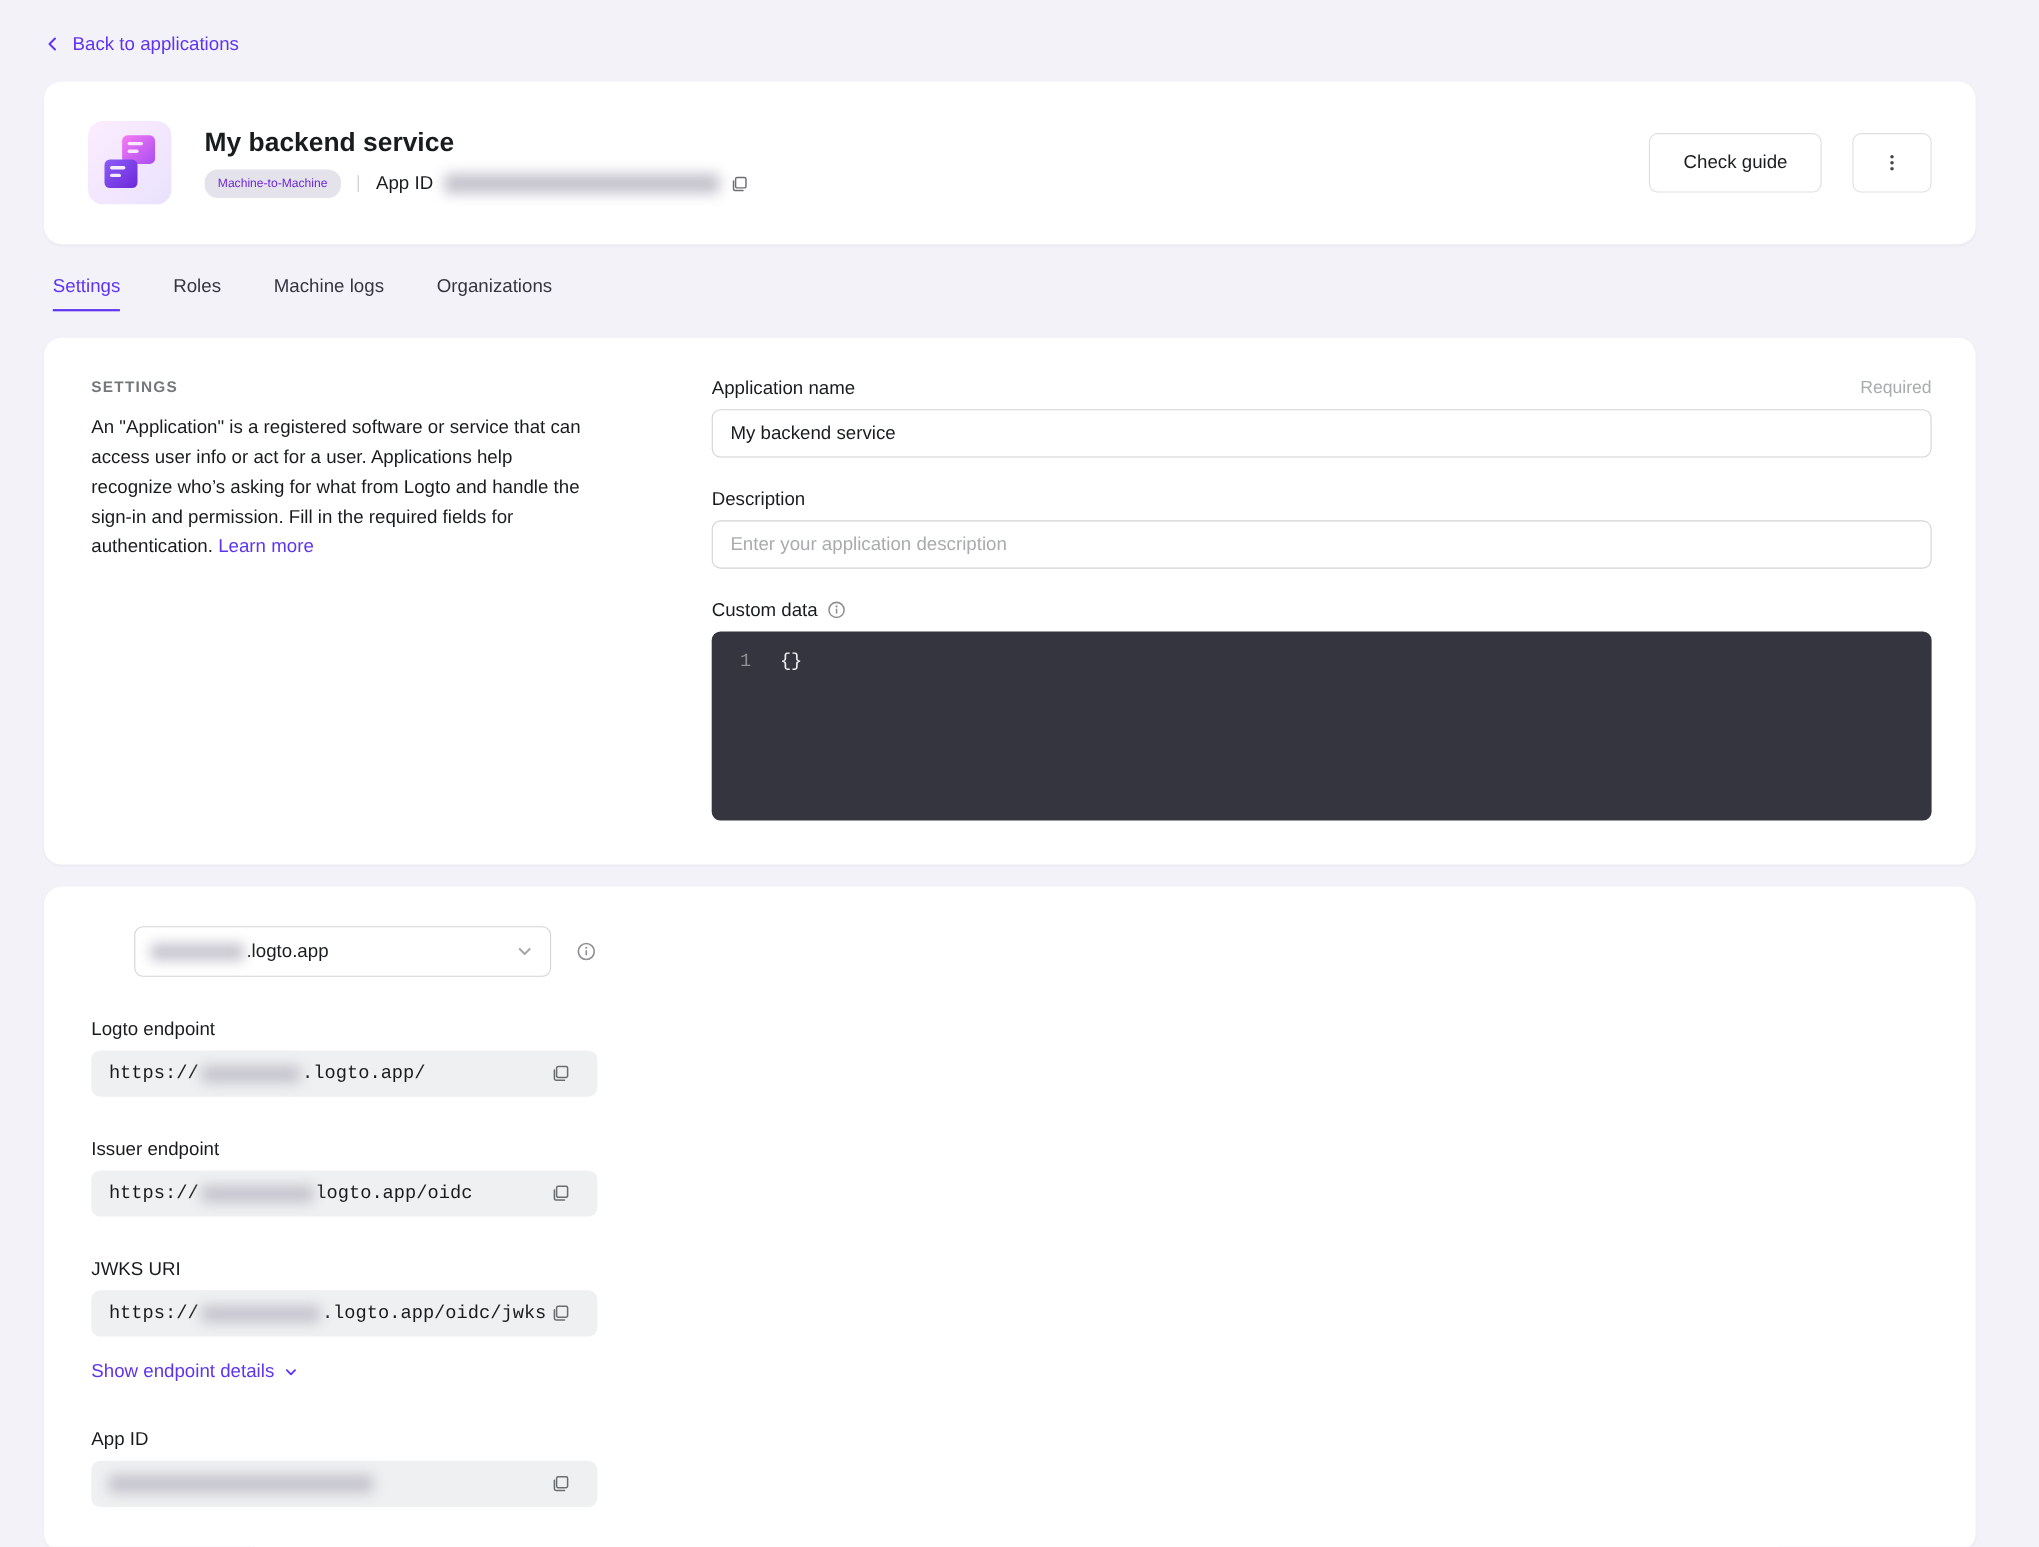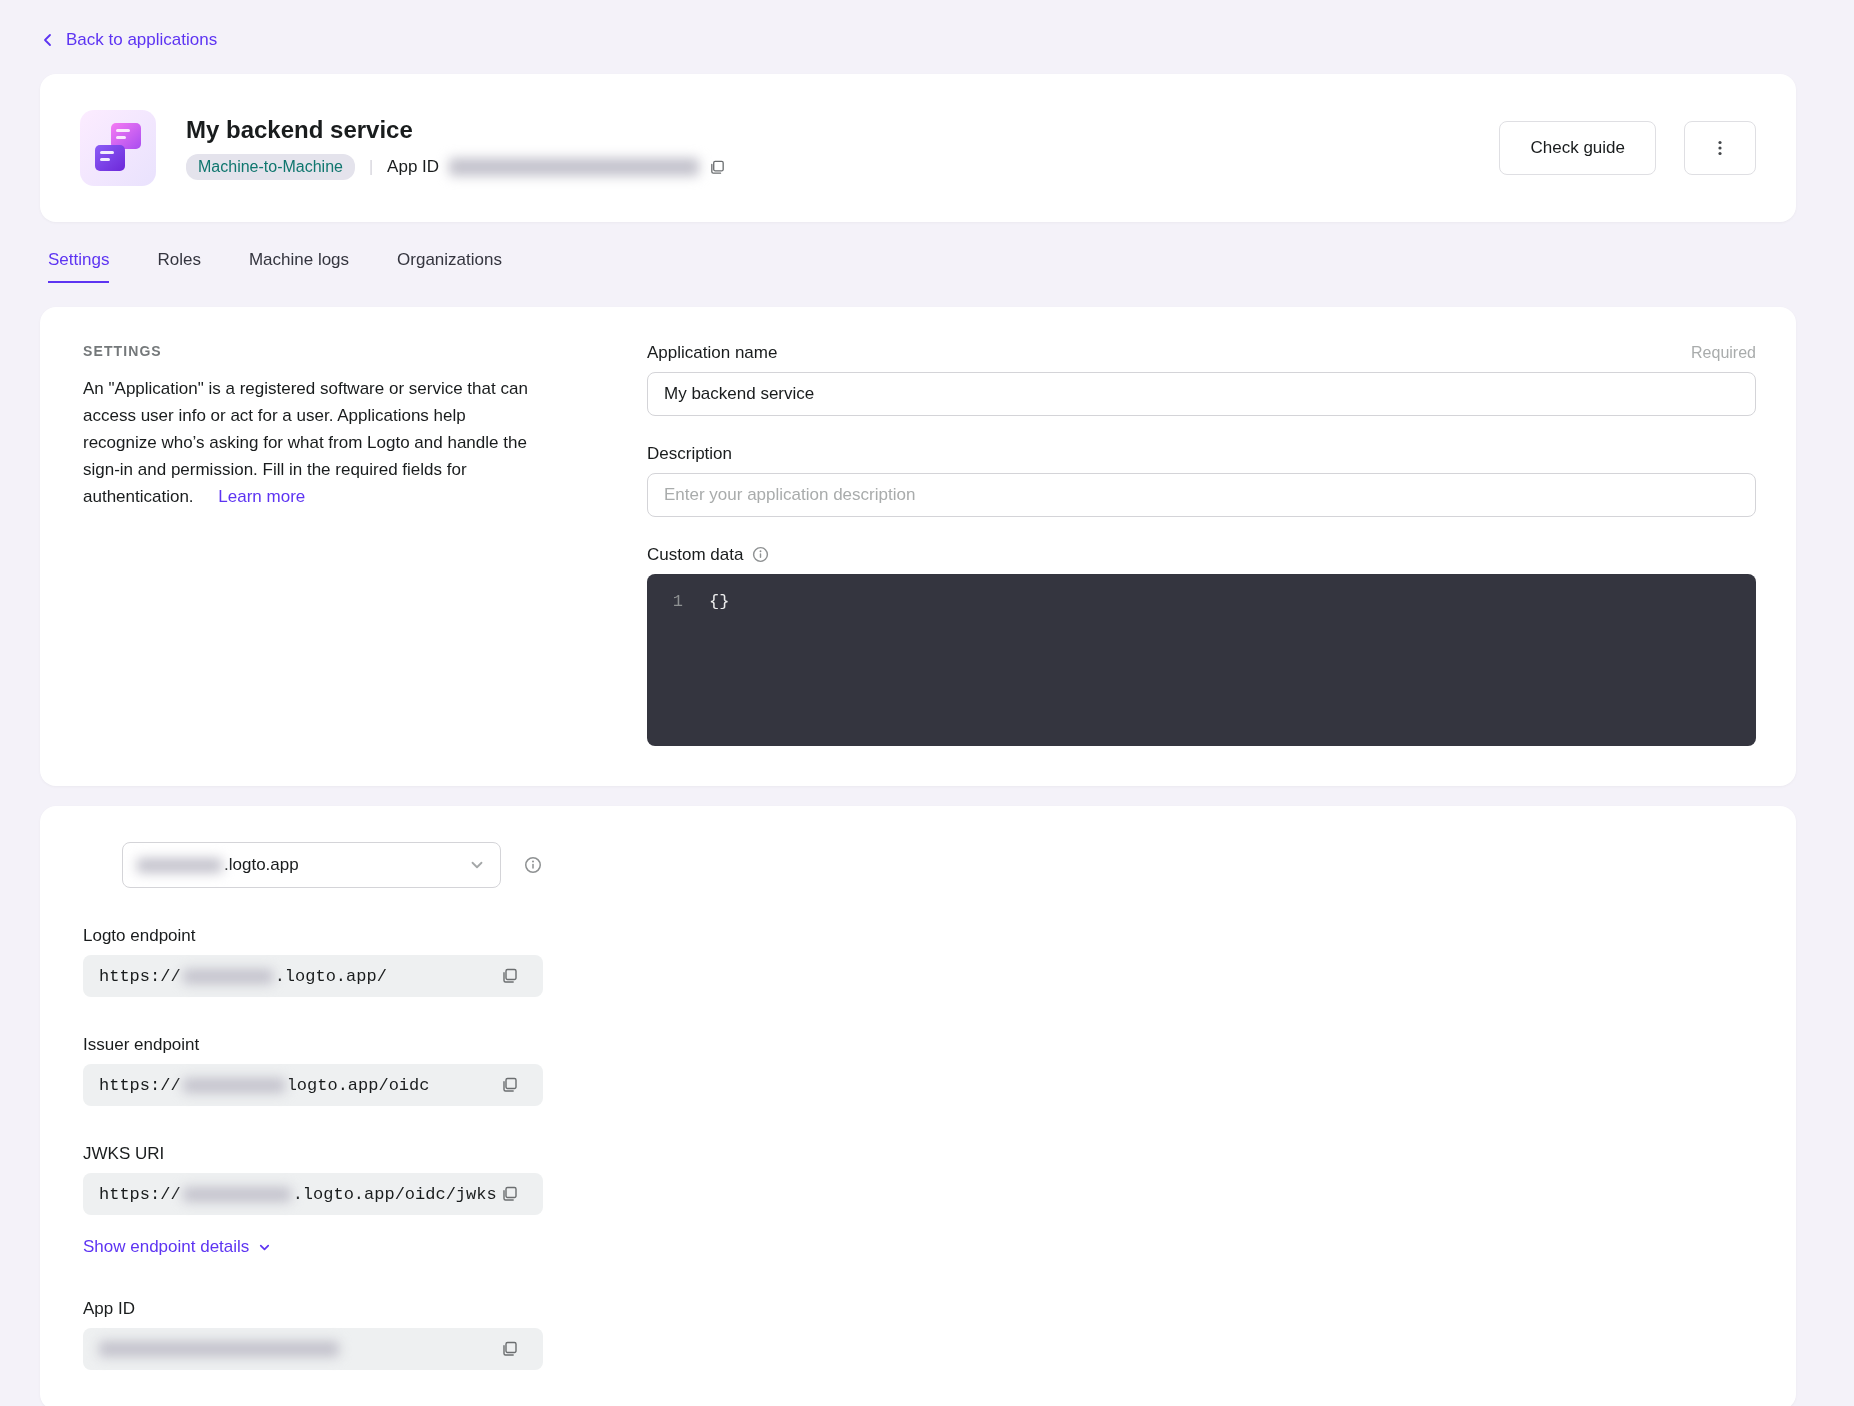--- a/index.html
+++ b/index.html
@@ -25,21 +25,21 @@
     box-shadow:0 1px 3px rgba(25,28,29,0.04);
   }
 
   
   .header-card { display:flex; align-items:center; padding:36px 40px; }
   .app-icon { width:76px; height:76px; flex:0 0 auto; }
   .header-text { margin-left:30px; }
   .page-title { font-size:24px; font-weight:600; color:#191c1d; }
   .meta-row { display:flex; align-items:center; margin-top:10px; }
   .badge {
-    background:#e4e3ec; color:#0f766e; font-size:16px;
+    background:#e4e3ec; color:#6d28d9; font-size:11px;
     padding:4px 12px; border-radius:12px; line-height:18px;
   }
   .meta-divider { color:#d5d4dc; margin:0 14px; font-size:16px; }
   .appid-label { font-size:17px; color:#191c1d; margin-right:10px; }
 
   .redacted {
     display:inline-block; background:#c3c2cc; border-radius:3px;
     filter:blur(6px); vertical-align:middle;
   }
   .r-header { width:250px; height:18px; }
@@ -73,21 +73,21 @@
     display:grid; grid-template-columns:460px 1fr; column-gap:104px;
     padding:36px 40px 40px 43px;
   }
   .section-card + .section-card { margin-top:20px; }
 
   .section-heading {
     font-size:14px; font-weight:700; letter-spacing:1.1px;
     color:#74787a; margin-bottom:16px;
   }
   .section-desc { font-size:17px; line-height:27px; color:#191c1d; }
-  .learn-more { color:#5d34f2; cursor:pointer; text-decoration:none;margin-left:20px; }
+  .learn-more { color:#5d34f2; cursor:pointer; text-decoration:none; }
 
   
   .label-row { display:flex; justify-content:space-between; align-items:center; margin-bottom:9px; }
   .label-left { display:flex; gap:8px; }
   .field-label { font-size:17px; font-weight:500; color:#191c1d; }
   .required { font-size:16px; color:#a9acac; }
   .field-group + .field-group { margin-top:28px; }
 
   .text-input {
     width:100%; height:44px; border:1px solid #d4d4d8; border-radius:8px;

